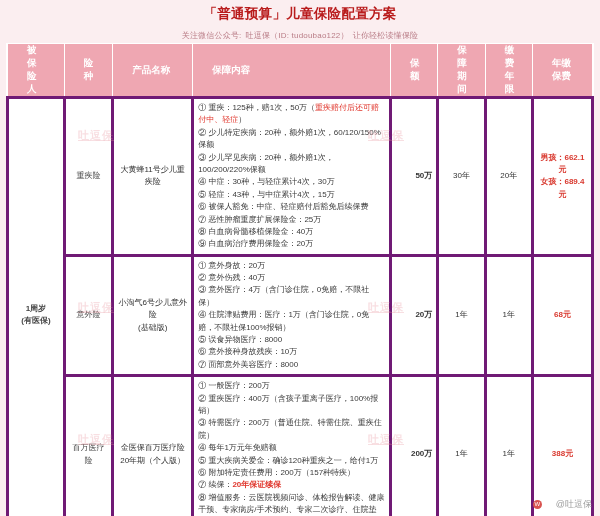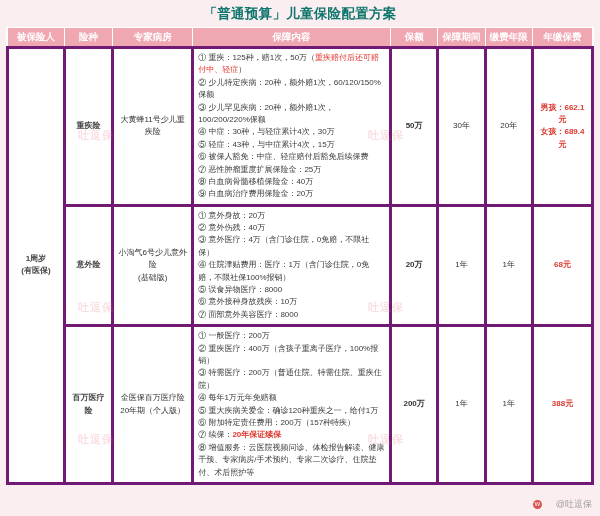--- a/index.html
+++ b/index.html
@@ -22,21 +22,21 @@
     display: flex;
     flex-direction: column;
   }
   .title-bar {
     height: 27px;
     display: flex;
     align-items: center;
     justify-content: center;
     font-size: 13.5px;
     font-weight: bold;
-    color: #0f766e;
+    color: #b91c1c;
     letter-spacing: 0.3px;
   }
   .subtitle-bar {
     height: 16px;
     display: flex;
     align-items: center;
     justify-content: center;
     font-size: 8px;
     color: #b97c86;
     letter-spacing: 0.2px;
@@ -53,55 +53,55 @@
     table-layout: fixed;
     background: #ffffff;
   }
   table.main th {
     background: #efa7b2;
     color: #ffffff;
     font-size: 9.5px;
     font-weight: bold;
     height: 20px;
     border: 1px solid #ffffff;
-    text-align: center;
+    text-align: left;
     vertical-align: middle;
-    padding: 0 2px;
+    padding: 0 19px;
   }
   table.main td {
     border: 3px solid #701a75;
     font-size: 8px;
     vertical-align: middle;
     padding: 3px 4px;
     background: #ffffff;
     line-height: 1.55;
   }
   td.insured {
     font-size: 9px;
     font-weight: bold;
     color: #444;
     text-align: center;
   }
   td.cat {
     font-size: 9px;
-    font-weight: bold;
+    font-weight: normal;
     text-align: center;
     color: #444;
   }
   td.pname {
     font-size: 8.5px;
     text-align: center;
     color: #333;
     line-height: 1.5;
   }
   td.content { text-align: left; }
   td.amount {
     font-size: 9.5px;
     font-weight: bold;
-    text-align: center;
+    text-align: right;
     color: #333;
   }
   td.period, td.payyears {
     font-size: 8.5px;
     text-align: center;
     color: #333;
   }
   td.premium {
     font-size: 9px;
     font-weight: bold;
@@ -123,20 +123,21 @@
     letter-spacing: 0.2px;
     position: relative;
   }
   .watermark {
     position: absolute;
     color: rgba(233, 150, 160, 0.30);
     font-size: 11px;
     font-weight: bold;
     pointer-events: none;
     letter-spacing: 1px;
+    text-decoration: underline;
   }
   .wm1 { left: 78px; top: 128px; }
   .wm2 { left: 368px; top: 128px; }
   .wm3 { left: 78px; top: 300px; }
   .wm4 { left: 368px; top: 300px; }
   .wm5 { left: 78px; top: 432px; }
   .wm6 { left: 368px; top: 432px; }
   .corner-logo {
     position: absolute;
     right: 8px;
@@ -160,38 +161,43 @@
 </style>
 </head>
 <body>
 
 <div class="page">
 
   <div class="title-bar">
     <span>「普通预算」儿童保险配置方案</span>
   </div>
 
+  <div class="subtitle-bar">
+    <span>关注微信公众号:</span>
+    <span>吐逗保（ID: tudoubao122）</span>
+    <span>让你轻松读懂保险</span>
+  </div>
 
   <div class="table-wrap">
     <table class="main">
       <colgroup>
         <col style="width:54px">
         <col style="width:46px">
         <col style="width:76px">
         <col style="width:188px">
         <col style="width:45px">
         <col style="width:45px">
         <col style="width:45px">
         <col style="width:57px">
       </colgroup>
       <thead>
         <tr>
           <th>被保险人</th>
           <th>险种</th>
-          <th>专家病房</th>
+          <th>产品名称</th>
           <th>保障内容</th>
           <th>保额</th>
           <th>保障期间</th>
           <th>缴费年限</th>
           <th>年缴保费</th>
         </tr>
       </thead>
       <tbody>
         <tr>
           <td class="insured" rowspan="3">

